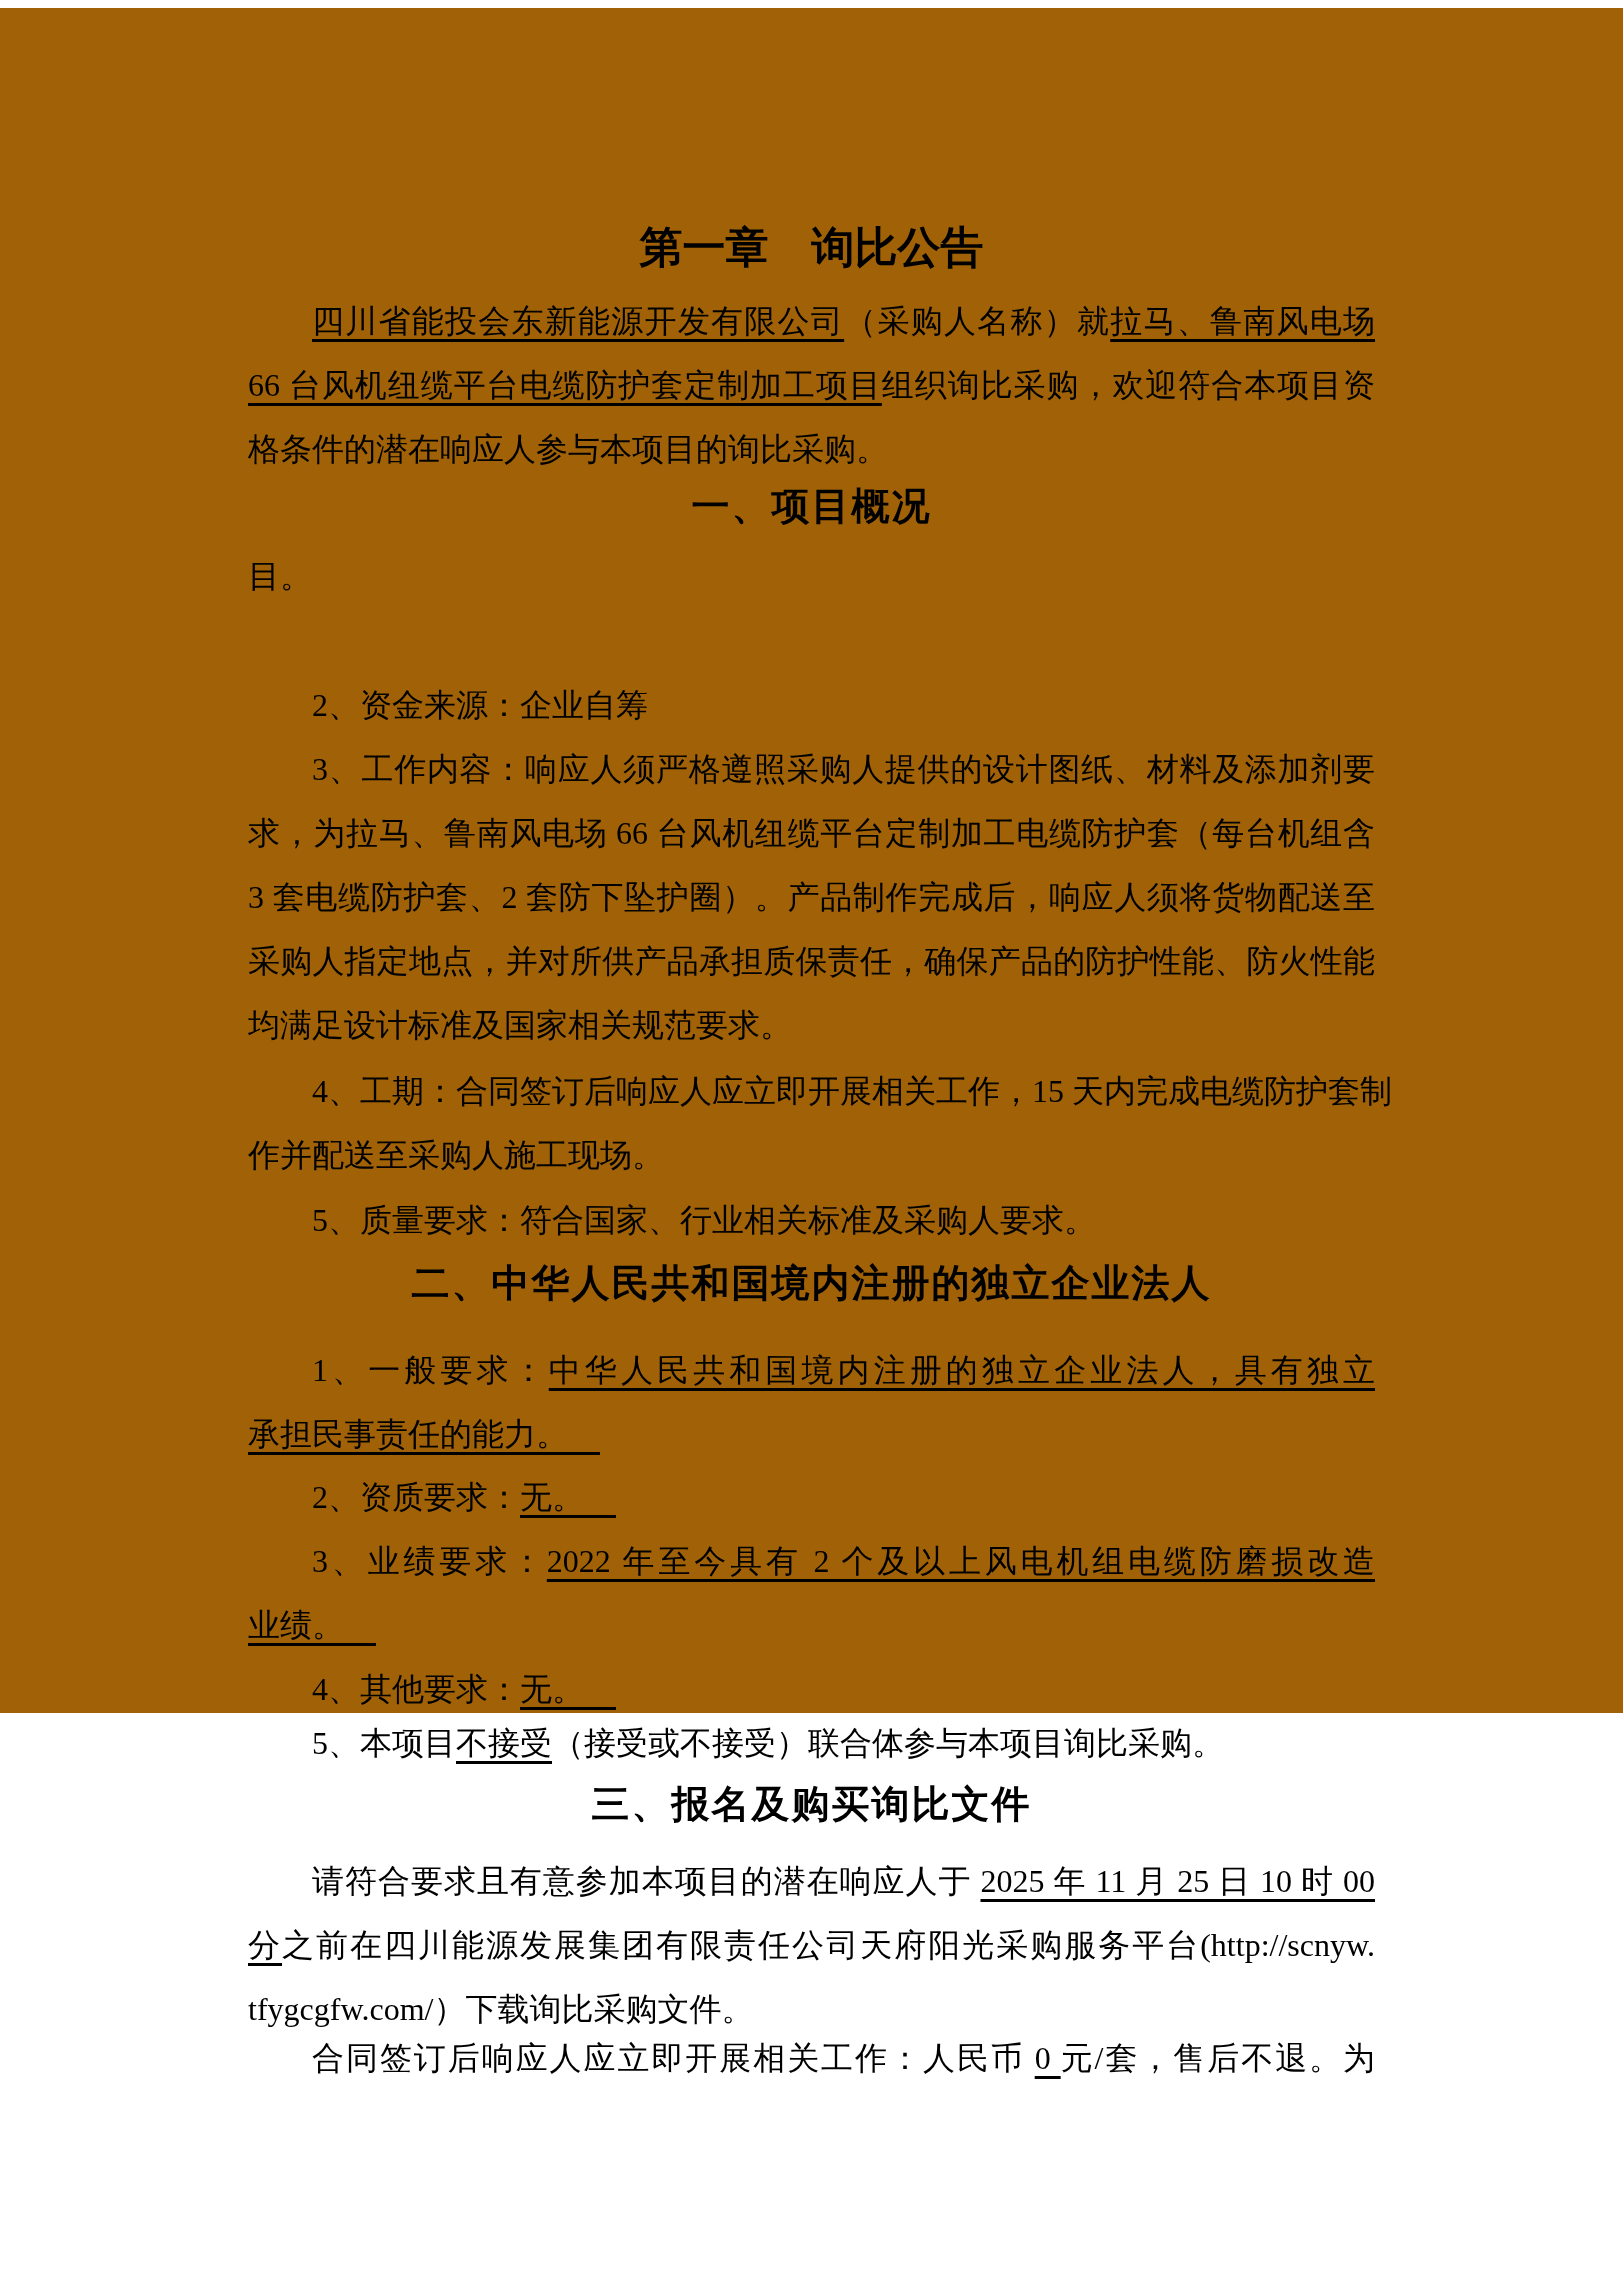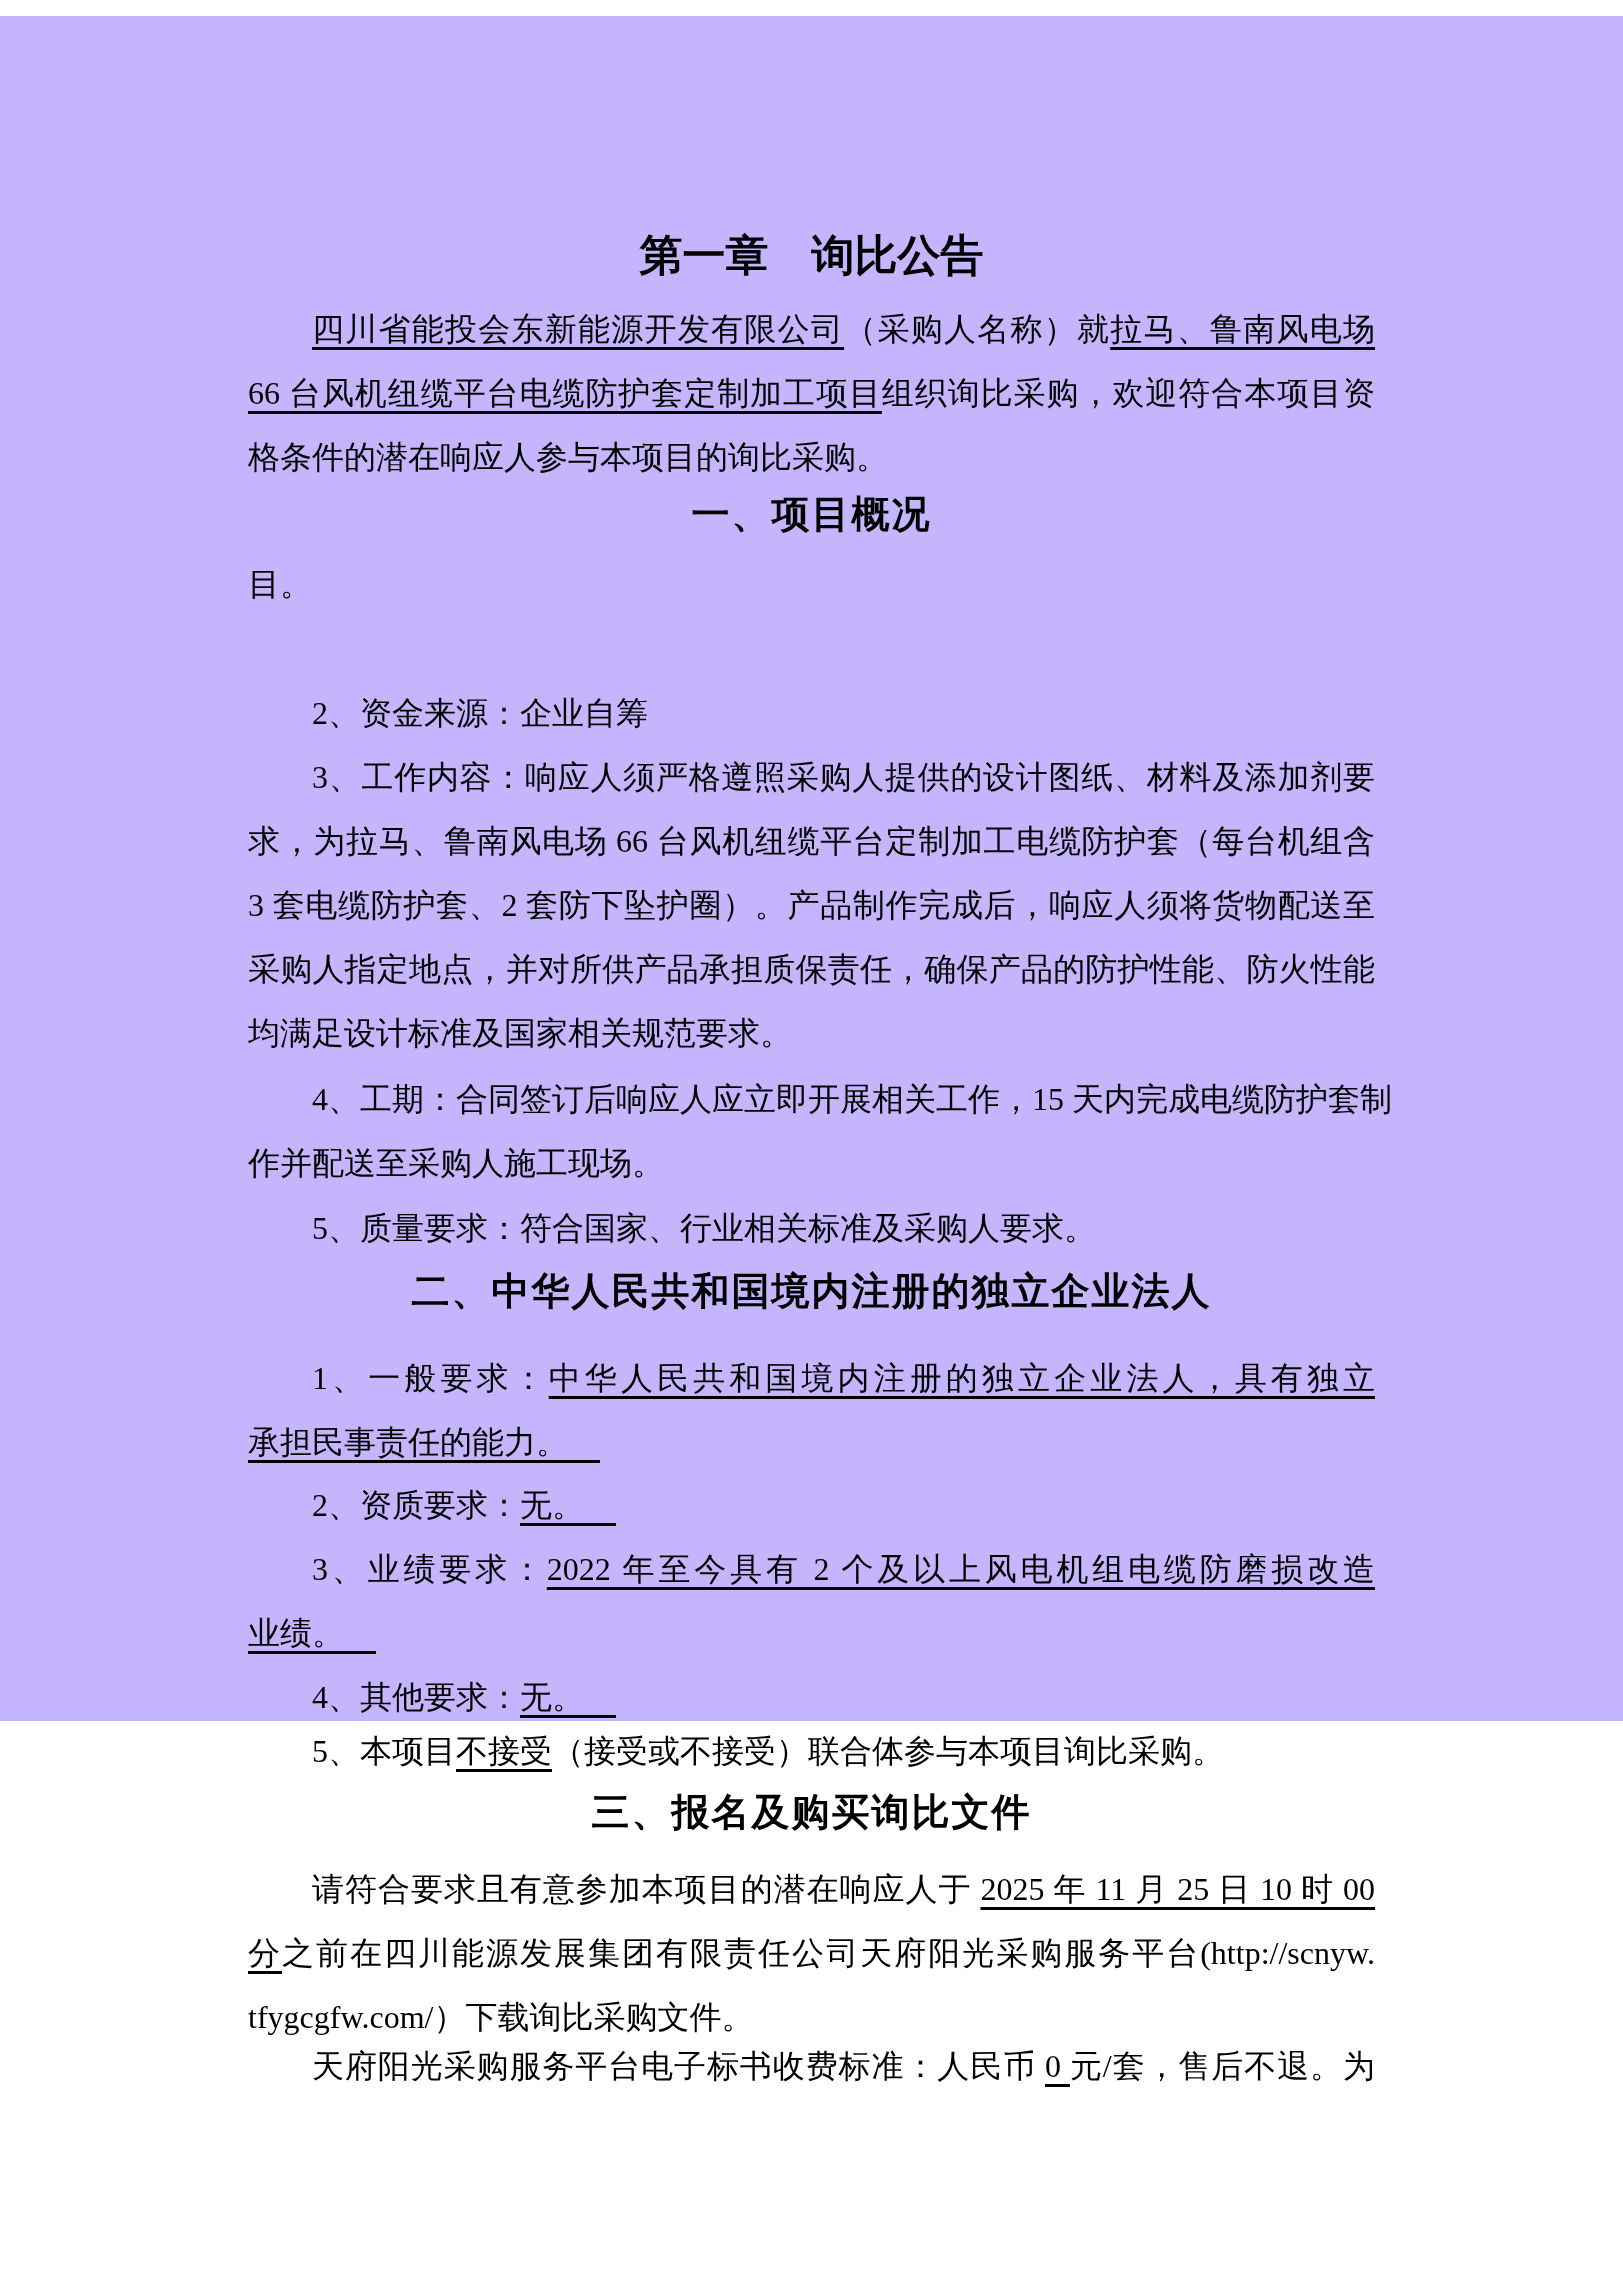--- a/index.html
+++ b/index.html
@@ -1,21 +1,21 @@
 <!DOCTYPE html>
 <html style="font-size:8.2px"><head>
 <meta charset="utf-8">
 <style>
   html,body{margin:0;padding:0;}
   body{
     width:1623px;height:2295px;background:#ffffff;color:#000000;
     position:relative;overflow:hidden;
     font-family:"Liberation Serif","DejaVu Serif",serif;
   }
-  .page{position:absolute;left:0;top:16px;width:1623px;height:1705px;background:#c4b5fd;}
+  .page{position:absolute;left:0;top:8px;width:1623px;height:1705px;background:#a16207;}
   .block{position:absolute;left:248px;width:1127px;box-sizing:border-box;}
   .title{
     font-size:43px;font-weight:bold;line-height:66px;height:66px;
     text-align:center;white-space:pre;
   }
   .heading{
     font-size:38px;font-weight:bold;line-height:66px;height:66px;
     letter-spacing:2px;text-align:center;
   }
   .line{
@@ -82,17 +82,17 @@
       <div class="block para" style="top: 1703px;">
         <div class="line end first"><span>5、本项目</span><u>不接受</u><span>（接受或不接受）联合体参与本项目询比采购。</span></div>
       </div>
       <div class="block heading" style="top: 1763px;">三、报名及购买询比文件</div>
       <div class="block para" style="top: 1841px;">
         <div class="line full first"><span>请符合要求且有意参加本项目的潜在响应人于 </span><u>2025 年 11 月 25 日 10 时 00</u></div>
         <div class="line full"><u>分</u><span>之前在四川能源发展集团有限责任公司天府阳光采购服务平台(http://scnyw.</span></div>
         <div class="line end"><span>tfygcgfw.com/）下载询比采购文件。</span></div>
       </div>
       <div class="block para" style="top: 2018px;">
-        <div class="line full first"><span>天府阳光采购服务平台电子标书收费标准：人民币 </span><u>0 </u><span>元/套，售后不退。为</span></div>
+        <div class="line full first"><span>合同签订后响应人应立即开展相关工作：人民币 </span><u>0 </u><span>元/套，售后不退。为</span></div>
       </div>
     </div>
 </div>
 
 
 </body></html>

